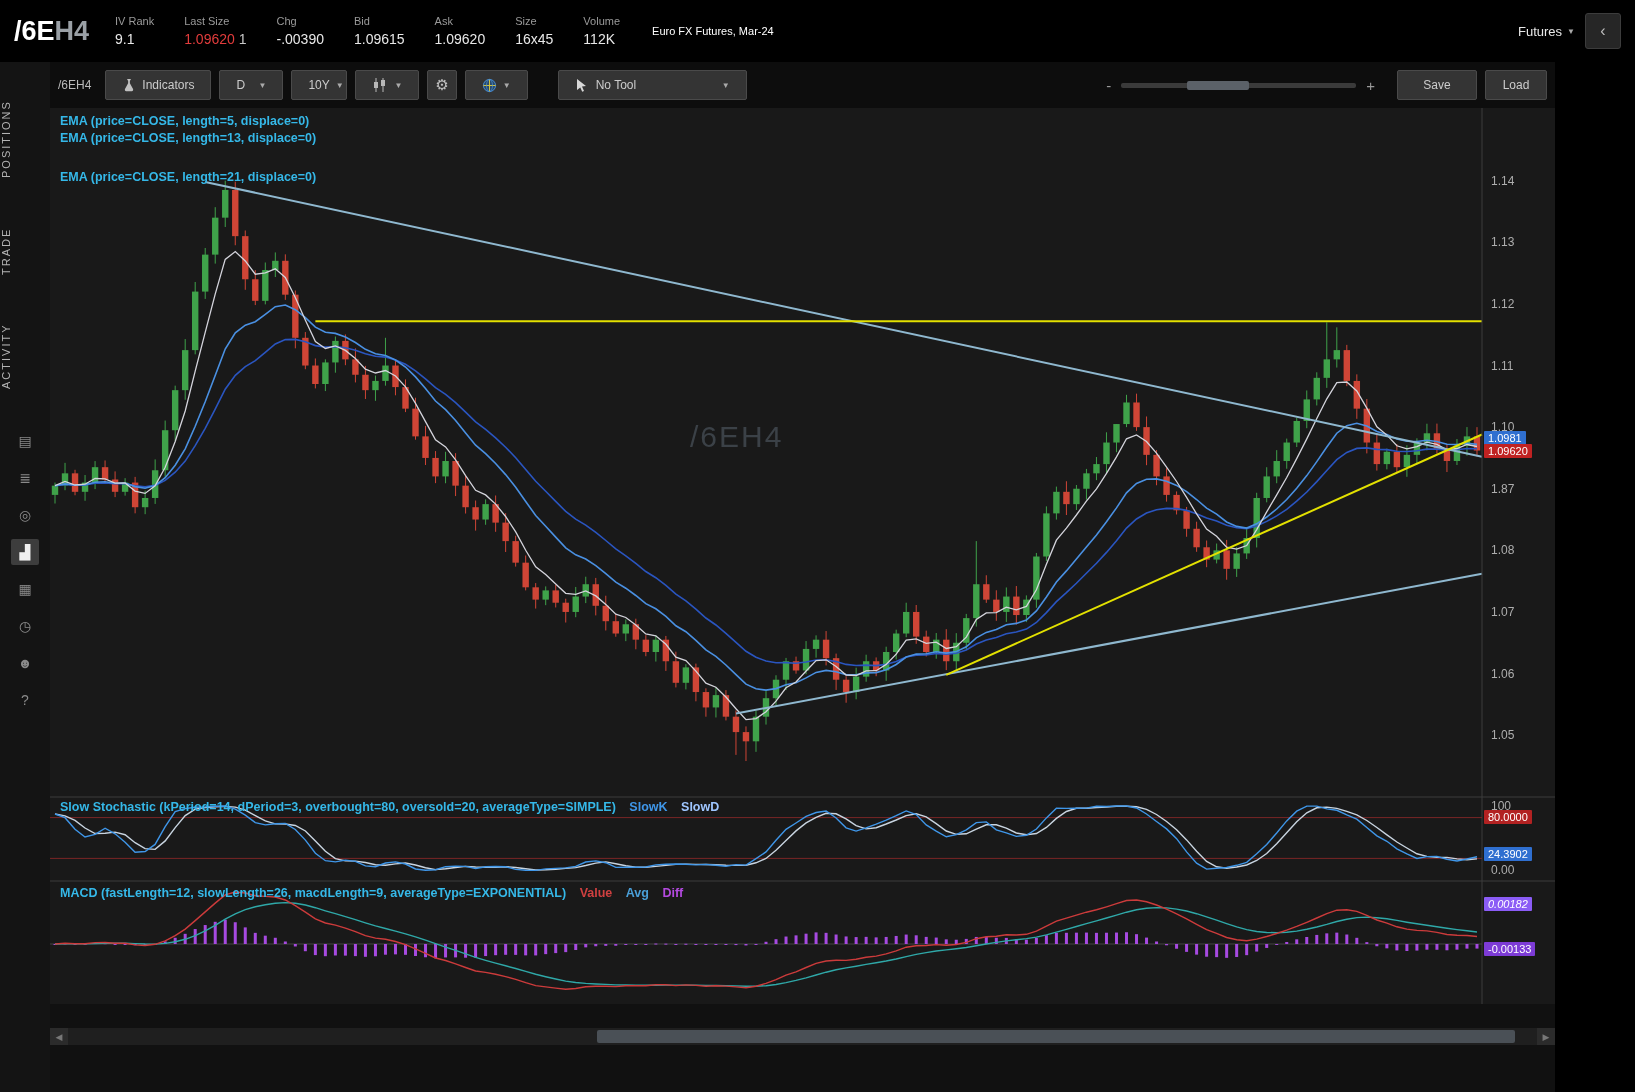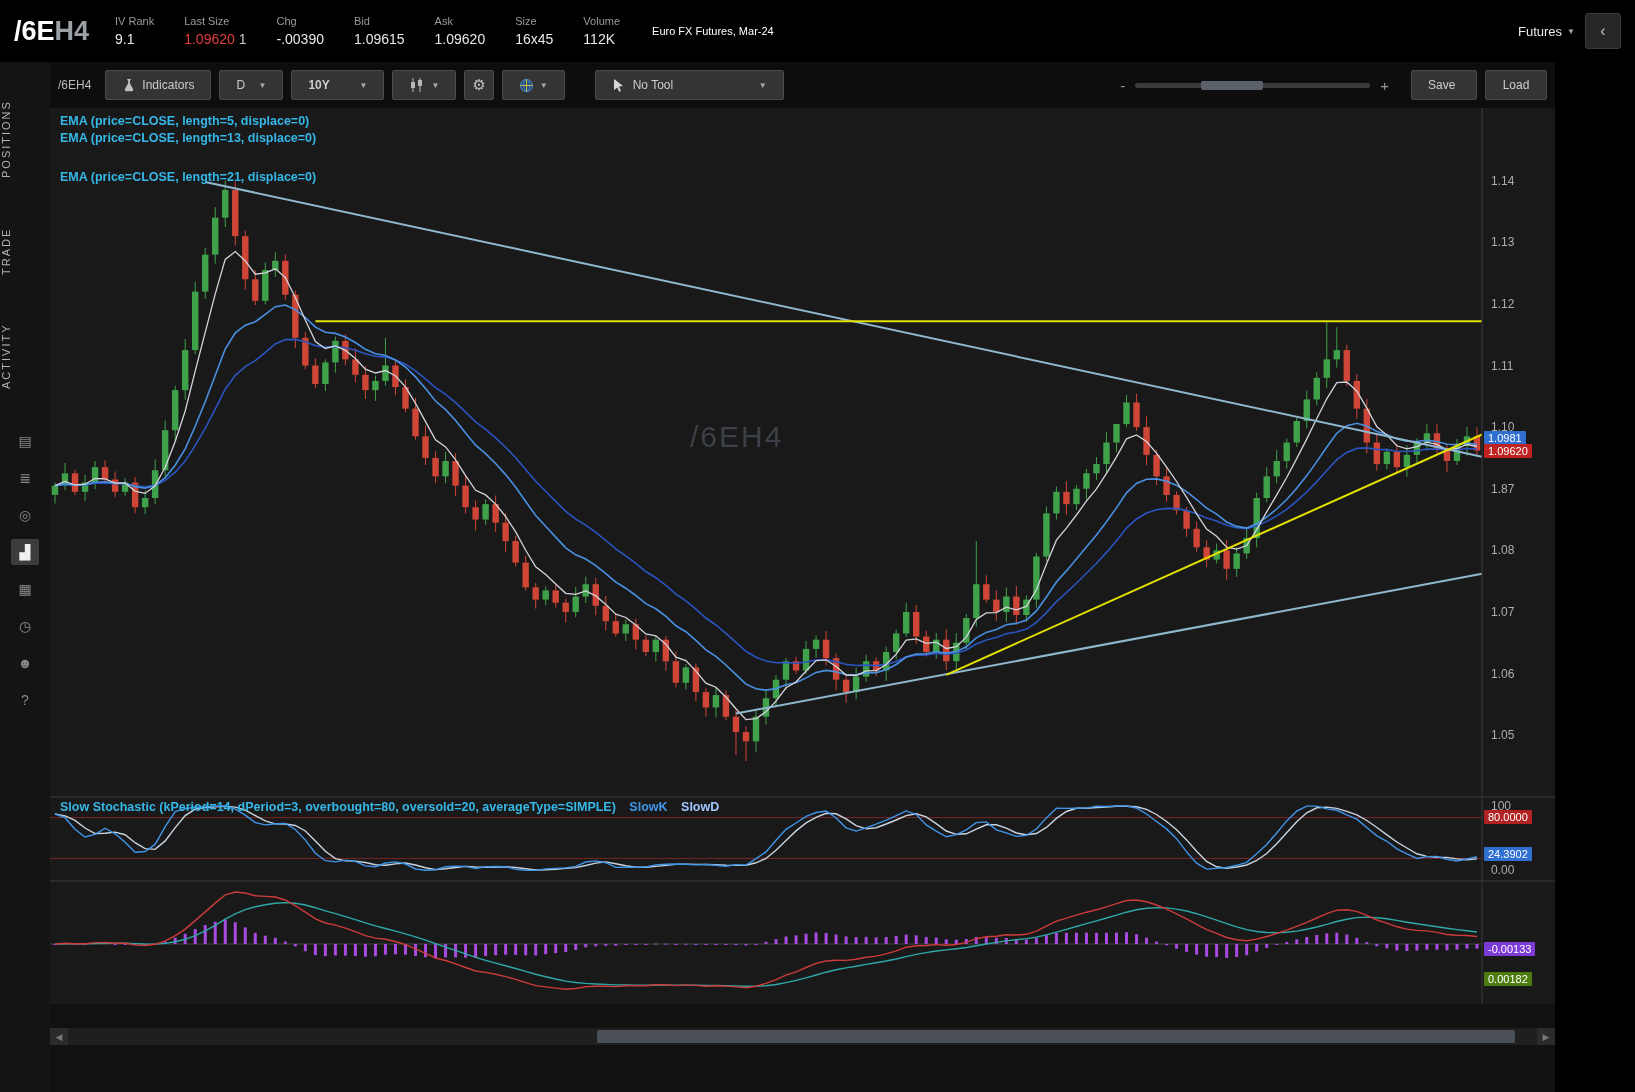--- a/index.html
+++ b/index.html
@@ -136,21 +136,21 @@
       <div class="tbtn">
         <svg width="14" height="14" viewBox="0 0 16 16">
             <path d="M6 1h4v1l-1 1v3l3.6 6.6c.5 1-.2 2.4-1.3 2.4H4.7c-1.1 0-1.8-1.4-1.3-2.4L7 6V3L6 2z" fill="#c0c0c0"></path>
           </svg>
         <span>Indicators</span>
       </div>
       <div class="tbtn" style="width:64px;justify-content:space-between;">
         <span>D</span>
         <span class="caret">▼</span>
       </div>
-      <div class="tbtn" style="width:93px;justify-content:space-between;font-weight:bold;">
+      <div class="tbtn" style="width:56px;justify-content:space-between;">
         <span>10Y</span>
         <span class="caret">▼</span>
       </div>
       <div class="tbtn">
         <svg width="16" height="14" viewBox="0 0 16 14">
           <line x1="4" y1="0" x2="4" y2="14" stroke="#b8b8b8" stroke-width="1"></line>
             <rect x="2" y="4" width="4" height="6" fill="#b8b8b8"></rect>
           <line x1="11" y1="0" x2="11" y2="14" stroke="#b8b8b8" stroke-width="1"></line>
             <rect x="9" y="2" width="4" height="6" fill="#b8b8b8"></rect>
         </svg>
@@ -178,21 +178,21 @@
         </span>
         <span class="caret">▼</span>
       </div>
       <div class="zoom">
         <span class="zoomsign">-</span>
         <div class="ztrack">
           <div class="zthumb"></div>
         </div>
         <span class="zoomsign">+</span>
       </div>
-      <div class="tbtn" style="width:66px;">
+      <div class="tbtn" style="width:80px;justify-content:center;">
         <span>Save</span>
       </div>
       <div class="tbtn" style="width:62px;justify-content:center;margin-right:8px;">
         <span>Load</span>
       </div>
     </div>
 
     <div class="chart-wrap">
       <div class="watermark">/6EH4</div>
       <svg id="chart-svg" width="1505" height="896">
@@ -646,39 +646,45 @@
 
       <div class="ema-lbl" style="top:6px;">EMA (price=CLOSE, length=5, displace=0)</div>
       <div class="ema-lbl" style="top:23px;">EMA (price=CLOSE, length=13, displace=0)</div>
       <div class="ema-lbl" style="top:62px;">EMA (price=CLOSE, length=21, displace=0)</div>
 
       <div class="pane-lbl" style="top:692px;">
         <span>Slow Stochastic (kPeriod=14, dPeriod=3, overbought=80, oversold=20, averageType=SIMPLE)</span>
         <span class="k" style="color:#3f96e8;">SlowK</span>
         <span class="k" style="color:#9fc6ff;">SlowD</span>
       </div>
+      <div class="pane-lbl" style="top:778px;">
+        <span>MACD (fastLength=12, slowLength=26, macdLength=9, averageType=EXPONENTIAL)</span>
+        <span class="k" style="color:#d04040;">Value</span>
+        <span class="k" style="color:#4a9fd8;">Avg</span>
+        <span class="k" style="color:#b44ae0;">Diff</span>
+      </div>
 
       <div class="price-axis" id="price-axis">
           <div class="axlbl" style="top: 65.6974px;">1.14</div>
           <div class="axlbl" style="top: 127.305px;">1.13</div>
           <div class="axlbl" style="top: 188.913px;">1.12</div>
           <div class="axlbl" style="top: 250.521px;">1.11</div>
           <div class="axlbl" style="top: 312.129px;">1.10</div>
           <div class="axlbl" style="top: 373.737px;">1.87</div>
           <div class="axlbl" style="top: 435.345px;">1.08</div>
           <div class="axlbl" style="top: 496.953px;">1.07</div>
           <div class="axlbl" style="top: 558.561px;">1.06</div>
           <div class="axlbl" style="top: 620.169px;">1.05</div>
           <div class="badge" style="top: 322.835px; background: rgb(47, 111, 208);">1.0981</div>
           <div class="badge" style="top: 335.54px; background: rgb(192, 34, 34);">1.09620</div>
           <div class="axlbl" style="top: 691px;">100</div>
           <div class="axlbl" style="top: 755px;">0.00</div>
           <div class="badge" style="top: 701.6px; background: rgb(178, 34, 34);">80.0000</div>
           <div class="badge" style="top: 739.415px; background: rgb(47, 111, 208);">24.3902</div>
-          <div class="badge" style="top: 864px; background: #4d7c0f;">0.00182</div>
+          <div class="badge" style="top: 789px; background: #8b5cf6; font-style: italic;">0.00182</div>
           <div class="badge" style="top: 834.404px; background: rgb(125, 59, 214);">-0.00133</div>
         </div>
     </div>
 
 
     <div class="scrollrow">
       <div class="sb-arrow">◀</div>
       <div class="sb-track">
         <div class="sb-thumb"></div>
       </div>

